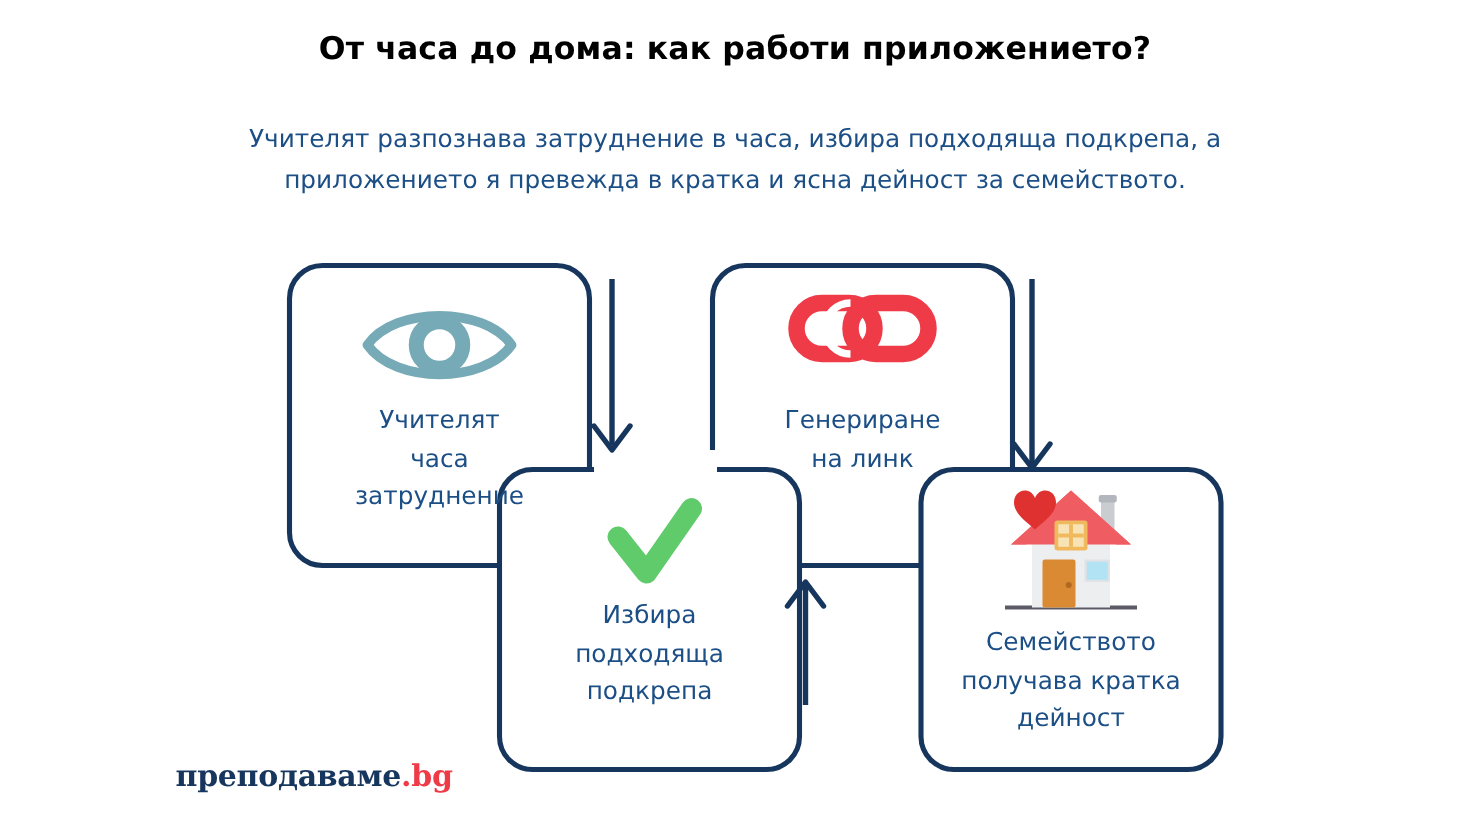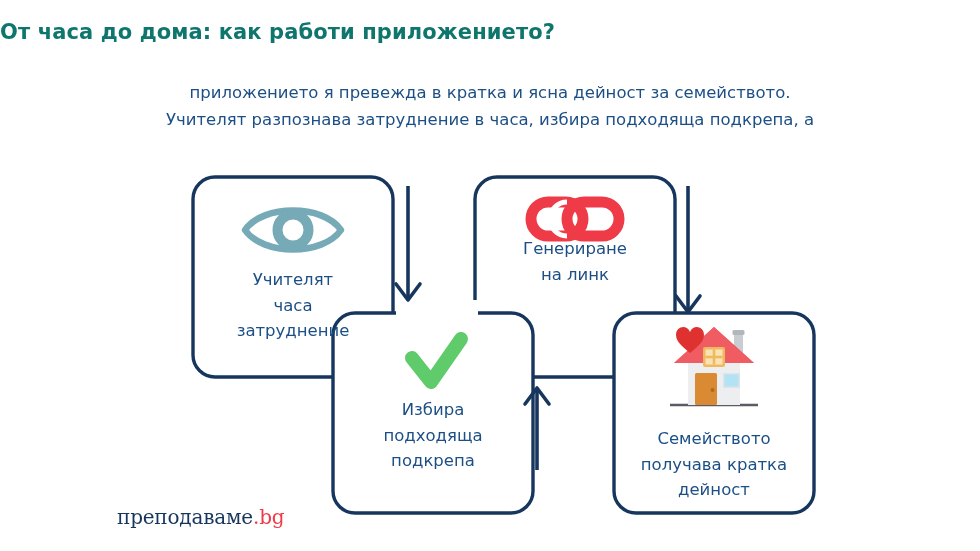--- a/index.html
+++ b/index.html
@@ -24,23 +24,24 @@
     height: 551px;
     background: #ffffff;
   }
 
   
   .title {
     position: absolute;
     left: 0;
     top: 20px;
     width: 980px;
+    text-align: center;
     font-size: 21px;
     font-weight: bold;
-    color: #0f766e;
+    color: #000000;
     letter-spacing: 0.1px;
     white-space: nowrap;
   }
 
   .subtitle {
     position: absolute;
     left: 150px;
     top: 80px;
     width: 680px;
     text-align: center;
@@ -70,36 +71,36 @@
     white-space: pre-line;
   }
 
   
   .logo {
     position: absolute;
     left: 117px;
     top: 505px;
     font-family: "DejaVu Serif", "Liberation Serif", serif;
     font-size: 20px;
-    font-weight: normal;
+    font-weight: bold;
     letter-spacing: -0.2px;
   }
   .logo .logo-main { color: #17365d; }
   .logo .logo-tld  { color: #ef3b48; }
 </style>
 </head>
 <body>
 
 <div id="stage">
 
   <div class="title">От часа до дома: как работи приложението?</div>
 
   <div class="subtitle">
+    <span>Учителят разпознава затруднение в часа, избира подходяща подкрепа, а</span>
     <span>приложението я превежда в кратка и ясна дейност за семейството.</span>
-    <span>Учителят разпознава затруднение в часа, избира подходяща подкрепа, а</span>
   </div>
 
   <svg id="diagram" viewBox="0 0 980 551">
 
     <rect x="193" y="177" width="200" height="200" rx="22" ry="22" fill="#ffffff" stroke="#17365d" stroke-width="3.4"></rect>
 
     <rect x="475" y="177" width="200" height="200" rx="22" ry="22" fill="#ffffff" stroke="#17365d" stroke-width="3.4"></rect>
 
     <rect x="333" y="313" width="200" height="200" rx="22" ry="22" fill="#ffffff" stroke="#17365d" stroke-width="3.4"></rect>
 
@@ -166,28 +167,28 @@
                C -21 -47 -10 -45 -10 -36
                C -10 -28 -20 -22 -24 -18
                C -28 -22 -38 -28 -38 -36 Z" fill="#e03131"></path>
     </g>
   </svg>
 
   <div class="card-label" style="left:193px; top:267px; width:200px;">Учителят
 часа
 затруднение</div>
 
-  <div class="card-label" style="left:475px; top:236px; width:200px;">Генериране
+  <div class="card-label" style="left:475px; top:267px; width:200px;">Генериране
 на линк</div>
 
   <div class="card-label" style="left:333px; top:397px; width:200px;">Избира
 подходяща
 подкрепа</div>
 
-  <div class="card-label" style="left:604px; top:415px; width:220px;margin-top:11px;">Семейството
+  <div class="card-label" style="left:604px; top:415px; width:220px;">Семейството
 получава кратка
 дейност</div>
 
   <div class="logo">
     <span class="logo-main">преподаваме</span><span class="logo-tld">.bg</span>
   </div>
 
 </div>
 
 </body></html>

